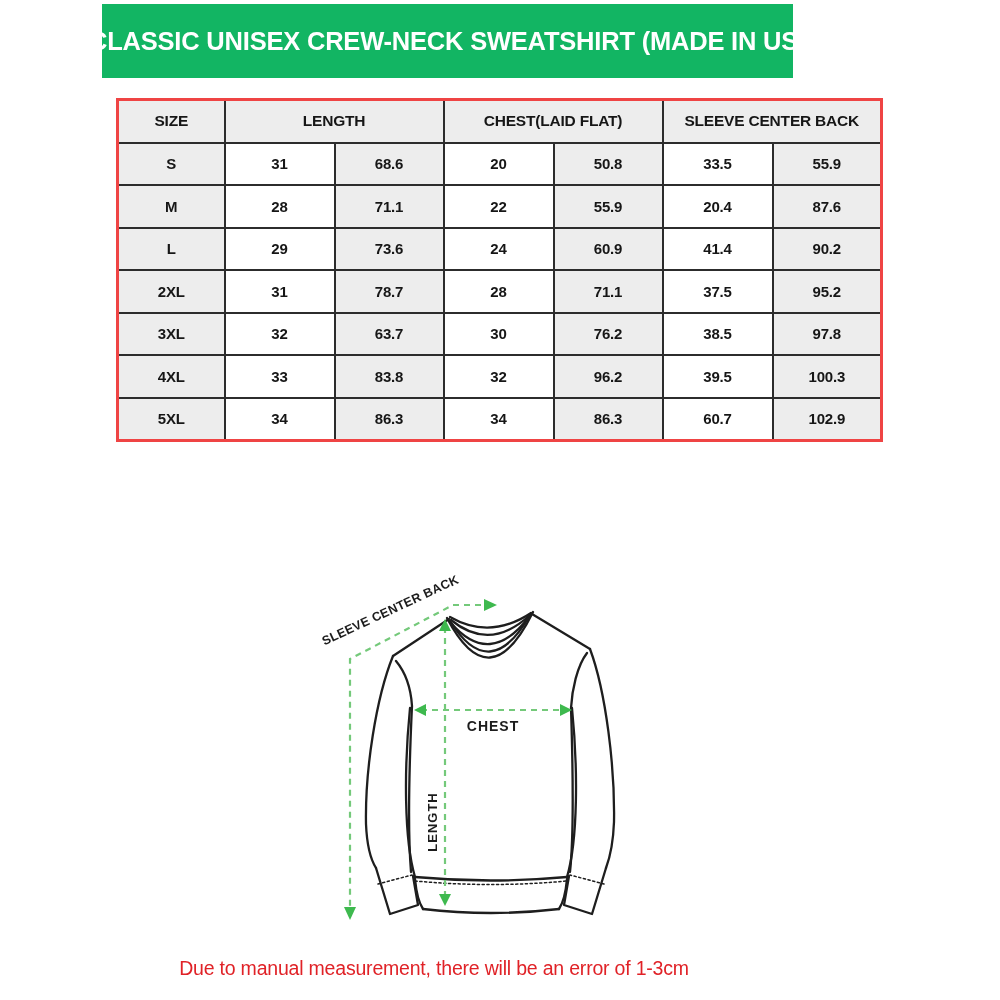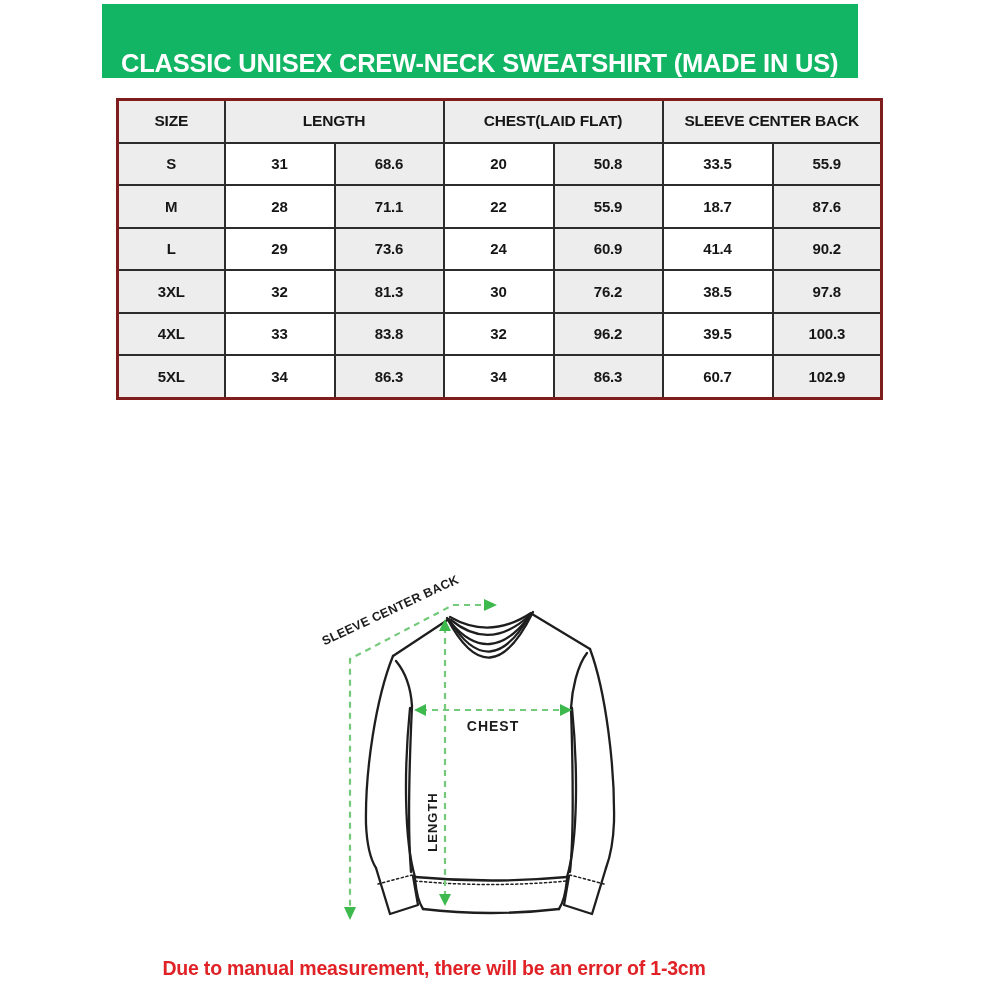--- a/index.html
+++ b/index.html
@@ -1,47 +1,47 @@
 <!DOCTYPE html>
 <html><head>
 <meta charset="utf-8">
 <style>
   html,body{margin:0;padding:0;background:#ffffff;}
   .page{position:relative;width:1000px;height:1000px;background:#ffffff;overflow:hidden;
         font-family:"Liberation Sans", sans-serif;}
 
   
-  .banner{position:absolute;left:102px;top:4px;width:756px;height:74px;
-          background:#12b563;display:flex;align-items:flex-end;justify-content:center;}
+  .banner{position:absolute;left:102px;top:4px;width:691px;height:74px;
+          background:#12b563;display:flex;align-items:center;justify-content:center;}
   .banner-title{color:#ffffff;font-size:25px;font-weight:700;letter-spacing:-0.2px;
                 white-space:nowrap;transform:scaleX(1.02);}
 
   
   .size-table{position:absolute;left:116px;top:98px;border-collapse:collapse;
               table-layout:fixed;width:764px;}
   .size-table td,.size-table th{border:2px solid #2c2c2c;text-align:center;vertical-align:middle;
               height:40.5px;padding:0;color:#161616;background:#ffffff;}
-  .size-table{border:3px solid #7f1d1d;}
+  .size-table{border:3px solid #ef4444;}
   .size-table th{font-size:15.5px;font-weight:700;letter-spacing:-0.2px;}
   .size-table td{font-size:15px;font-weight:700;letter-spacing:-0.2px;}
   .shade{background:#ededed !important;}
 
   
   .diagram{position:absolute;left:295px;top:570px;width:410px;height:370px;}
   .diagram svg{display:block;width:100%;height:100%;}
   .garment{fill:none;stroke:#1e1e1e;stroke-width:2.3;stroke-linecap:round;stroke-linejoin:round;}
   .garment-thin{fill:none;stroke:#1e1e1e;stroke-width:1.5;stroke-linecap:round;
                 stroke-dasharray:2.2,2.6;}
   .measure{fill:none;stroke:#74c97a;stroke-width:2.2;stroke-dasharray:6,5;stroke-linecap:butt;}
   .arrowhead{fill:#3eb94e;stroke:none;}
   .measure-label{fill:#1c1c1c;font-family:"Liberation Sans",sans-serif;font-weight:700;}
 
   
   .footer-note{position:absolute;left:0;top:957px;width:868px;text-align:center;
-               color:#e02227;font-size:19.5px;font-weight:700;letter-spacing:-0.2px;}
+               color:#e02227;font-size:19.5px;font-weight:400;letter-spacing:-0.2px;}
 </style>
 </head>
 <body>
 
 <div class="page">
 
   <div class="banner">
     <div class="banner-title">CLASSIC UNISEX CREW-NECK SWEATSHIRT (MADE IN US)</div>
   </div>
 
@@ -71,36 +71,45 @@
           <td class="shade">50.8</td>
           <td>33.5</td>
           <td class="shade">55.9</td>
         </tr>
         <tr>
           <td class="shade">M</td>
           <td>28</td>
           <td class="shade">71.1</td>
           <td>22</td>
           <td class="shade">55.9</td>
-          <td>18.7</td>
+          <td>20.4</td>
           <td class="shade">87.6</td>
         </tr>
         <tr>
           <td class="shade">L</td>
           <td>29</td>
           <td class="shade">73.6</td>
           <td>24</td>
           <td class="shade">60.9</td>
           <td>41.4</td>
           <td class="shade">90.2</td>
         </tr>
         <tr>
+          <td class="shade">2XL</td>
+          <td>31</td>
+          <td class="shade">78.7</td>
+          <td>28</td>
+          <td class="shade">71.1</td>
+          <td>37.5</td>
+          <td class="shade">95.2</td>
+        </tr>
+        <tr>
           <td class="shade">3XL</td>
           <td>32</td>
-          <td class="shade">81.3</td>
+          <td class="shade">63.7</td>
           <td>30</td>
           <td class="shade">76.2</td>
           <td>38.5</td>
           <td class="shade">97.8</td>
         </tr>
         <tr>
           <td class="shade">4XL</td>
           <td>33</td>
           <td class="shade">83.8</td>
           <td>32</td>

